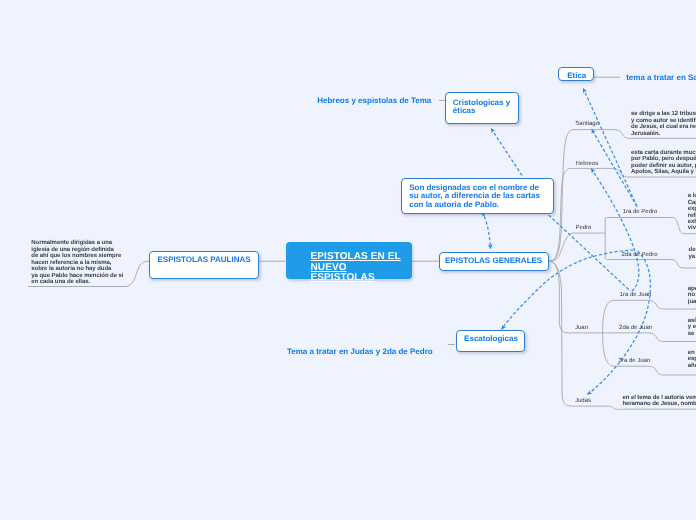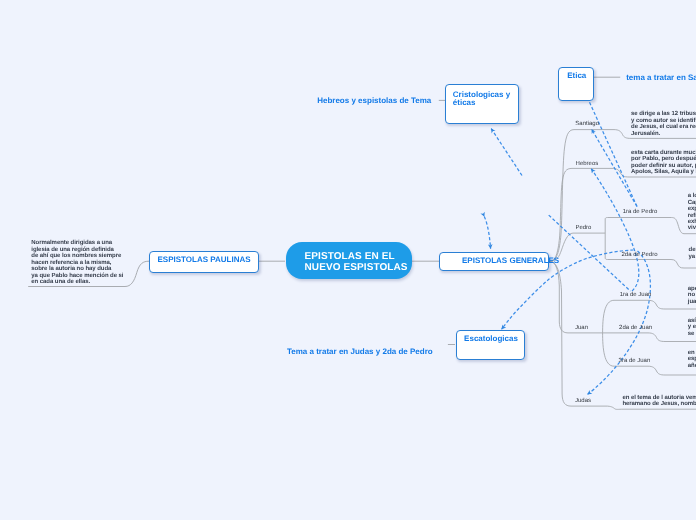--- a/index.html
+++ b/index.html
@@ -6,23 +6,23 @@
   body{width:696px;height:520px;background:#eff3fd;overflow:hidden;
        font-family:"Liberation Sans",sans-serif;position:relative;
        -webkit-font-smoothing:antialiased;text-rendering:geometricPrecision;}
   #stage{position:absolute;left:0;top:0;width:696px;height:520px;overflow:hidden;
          transform:translateZ(0);will-change:transform;}
   svg.layer{position:absolute;left:0;top:0;width:696px;height:520px;}
   .nd{position:absolute;box-sizing:border-box;}
 
   
   .central{left:285.5px;top:242.3px;width:126.5px;height:37.1px;background:#1e9ce8;
-     border-radius:16px;color:#fff;font-weight:bold;font-size:10px;line-height:10.2px;
-     letter-spacing:0.1px;padding:10px 0 0 19px;
-     box-shadow:1px 2px 3px rgba(40,60,120,0.22);box-sizing:border-box;}
+     border-radius:4px;color:#fff;font-weight:bold;font-size:10px;line-height:10.2px;
+     letter-spacing:0.1px;padding:10px 0 0 25px;
+     box-shadow:1px 2px 3px rgba(40,60,120,0.22);box-sizing:border-box;text-decoration:underline;}
 
   
   .wbox{background:#fff;border:1.6px solid #2a7fd4;border-radius:4px;
      box-shadow:1.5px 2px 2.5px rgba(40,60,120,0.20);}
   .wbox>span{position:absolute;display:block;white-space:pre;
      color:#127ae8;font-weight:bold;font-size:8px;line-height:8px;}
 
   .plain{color:#127ae8;font-weight:bold;font-size:8px;white-space:nowrap;}
 
   .para{color:#39414f;font-weight:bold;font-size:6px;line-height:6.45px;
@@ -80,48 +80,53 @@
       <path d="M548.7,215.1 L630.4,291.1"></path>
       <path d="M484.3,216.5 C488.5,226 489.8,239 490.6,248.6" marker-start="url(#ah)" marker-end="url(#ah)"></path>
     </g>
   </svg>
 
   <div class="nd central">
     <div>EPISTOLAS EN EL</div>
     <div>NUEVO ESPISTOLAS</div>
   </div>
 
-  <div class="nd wbox" style="left:149px;top:250.8px;width:110px;height:22px;">
+  <div class="nd wbox" style="left:149px;top:250.8px;width:110px;height:28px;">
     <span style="left:7.5px;top:4.5px;">ESPISTOLAS PAULINAS</span>
   </div>
   <div class="nd para" style="left:31.3px;top:240.3px;">Normalmente dirigidas a una
 iglesia de una región definida
 de ahí que los nombres siempre
 hacen referencia a la misma,
 sobre la autoria no hay duda
 ya que Pablo hace mención de si
 en cada una de ellas.</div>
 
   <div class="nd wbox" style="left:439px;top:251.5px;width:109.5px;height:19.5px;">
-    <span style="left:22px;top:4px;">EPISTOLAS GENERALES</span>
+    <span style="left:5px;top:4px;">EPISTOLAS GENERALES</span>
   </div>
 
-  <div class="nd wbox" style="left:445.3px;top:84px;width:73.6px;height:40px;">
+  <div class="nd wbox" style="left:445.3px;top:92px;width:73.6px;height:32px;">
     <span style="left:6.5px;top:6.2px;">Cristologicas y
 éticas</span>
   </div>
 
-  <div class="nd wbox" style="left:455.6px;top:330.4px;width:69px;height:30px;text-align:right;">
+  <div class="nd wbox" style="left:455.6px;top:330.4px;width:69px;height:22px;text-align:right;">
     <span style="left:7.5px;top:4px;">Escatologicas</span>
   </div>
 
-  <div class="nd wbox" style="left:558.2px;top:67.2px;width:35.8px;height:34px;">
+  <div class="nd wbox" style="left:558.2px;top:67.2px;width:35.8px;height:14px;">
     <span style="left:8px;top:4px;">Etica</span>
   </div>
 
+  <div class="nd wbox" style="left:400.7px;top:177.8px;width:153.3px;height:36.2px;">
+    <span style="left:7.5px;top:5.2px;line-height:8.5px;">Son designadas con el nombre de
+su autor, a diferencia de las cartas
+con la autoria de Pablo.</span>
+  </div>
 
   <div class="nd tlabel" style="left:575.3px;top:120.6px;">Santiago</div>
   <div class="nd para" style="left:631.1px;top:111.2px;">se dirige a las 12 tribus de Israel
 y como autor se identifica el hermano
 de Jesus, el cual era reconocido en
 Jerusalén.</div>
 
   <div class="nd tlabel" style="left:575.6px;top:160.6px;">Hebreos</div>
   <div class="nd para" style="left:631.1px;top:150.0px;">esta carta durante mucho tiempo se creyó
 por Pablo, pero después se ha visto que no se

